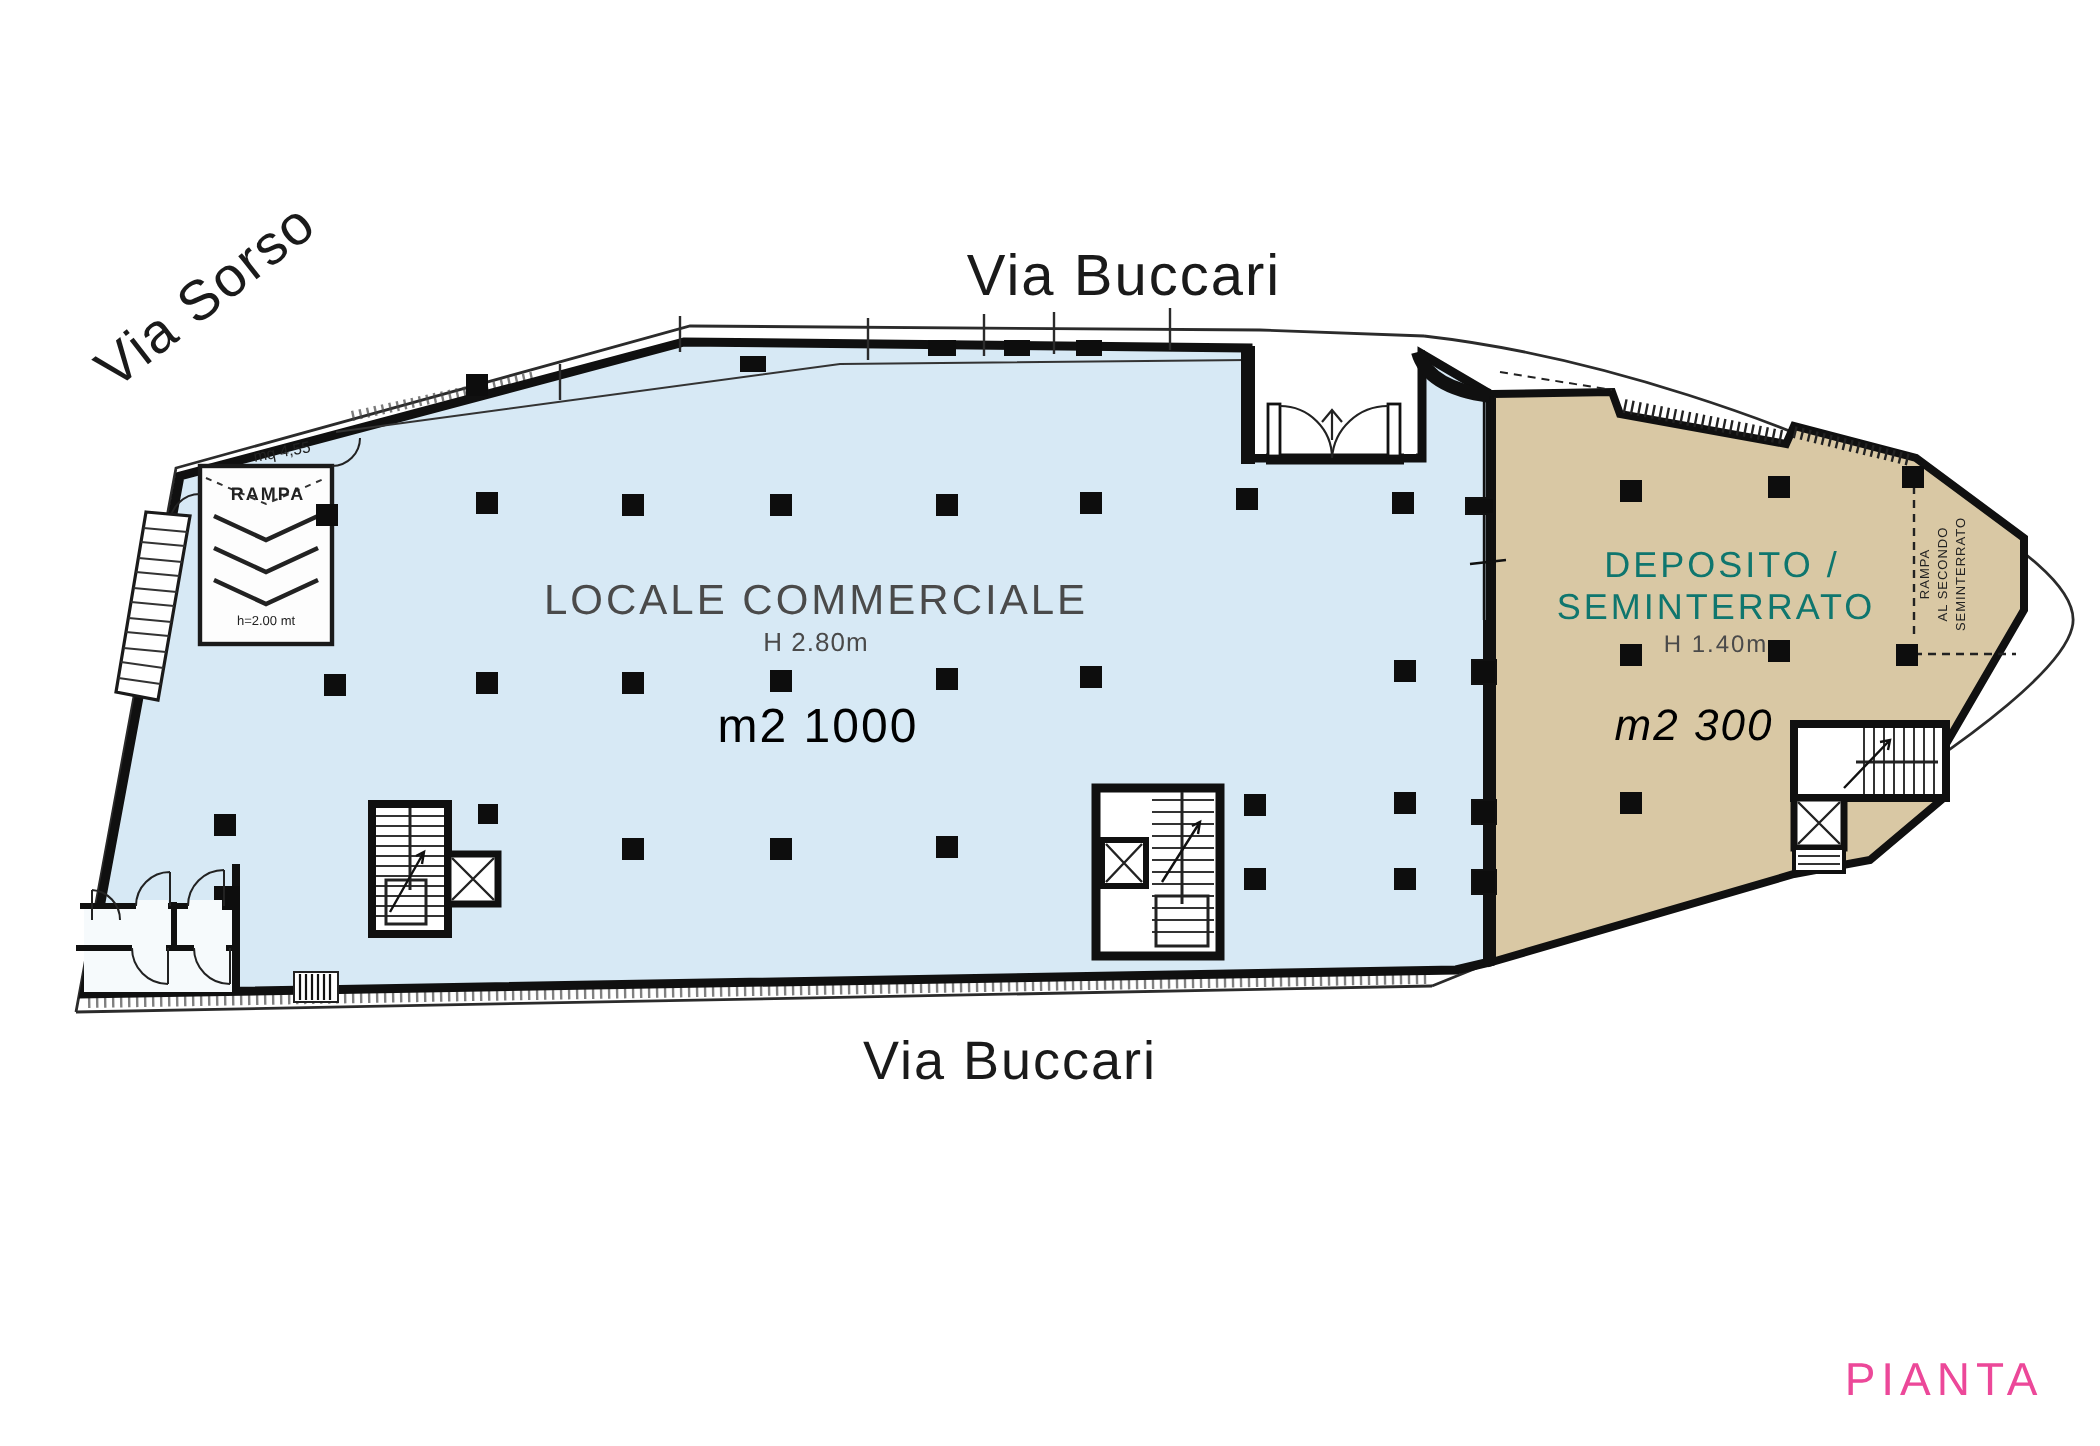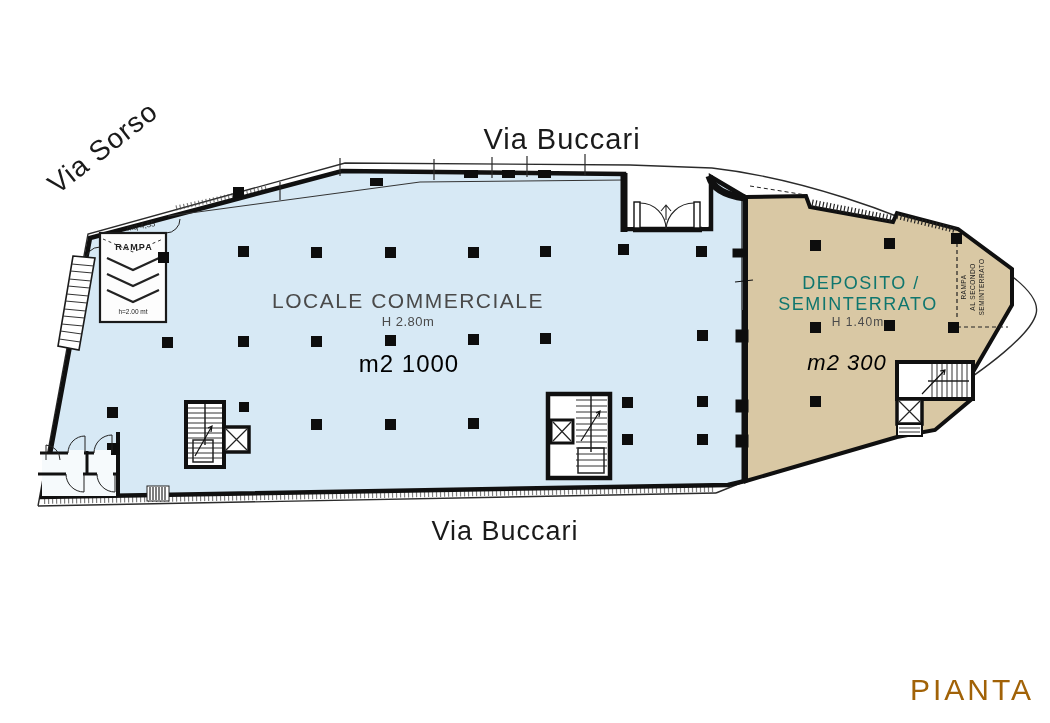--- a/index.html
+++ b/index.html
@@ -9,21 +9,21 @@
   .lbl{position:absolute;transform:translate(-50%,-50%);white-space:nowrap;color:#1d1d1d;
        letter-spacing:1px;}
   .street{font-size:28px;color:#1a1a1a;letter-spacing:1px;}
   .via-sorso{transform:translate(-50%,-50%) rotate(-38deg);}
   .room-title{font-size:21px;color:#4a4a4a;letter-spacing:1.5px;}
   .room-sub{font-size:13px;color:#4a4a4a;letter-spacing:0.5px;}
   .dep-title{font-size:18px;color:#0f766e;letter-spacing:1.5px;}
   .dep-sub{font-size:12px;color:#4a4a4a;}
   .red{color:#000000;font-size:24px;letter-spacing:1px;}
   .red-small{font-size:22px;font-style:italic;}
-  .pianta{font-size:30px;letter-spacing:3px;color:#a16207;}
+  .pianta{font-size:23px;letter-spacing:3px;color:#ec4899;}
   .tiny{font-size:8px;letter-spacing:0;color:#222;}
   .rampa-lbl{font-size:9px;letter-spacing:1px;color:#222;font-weight:bold;}
   .h200{font-size:6.5px;letter-spacing:0;color:#222;}
   .ramp-note{transform:translate(-50%,-50%) rotate(-90deg);font-size:6.5px;line-height:9px;
              letter-spacing:0.5px;color:#222;text-align:center;}
   .mq455{transform:translate(-50%,-50%) rotate(-10deg);}
 </style>
 </head>
 <body>
 

